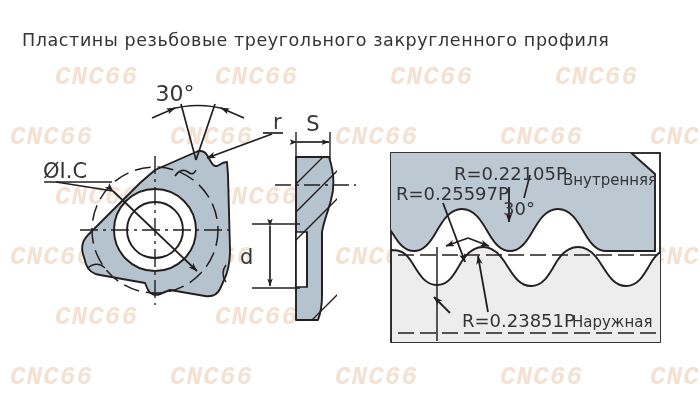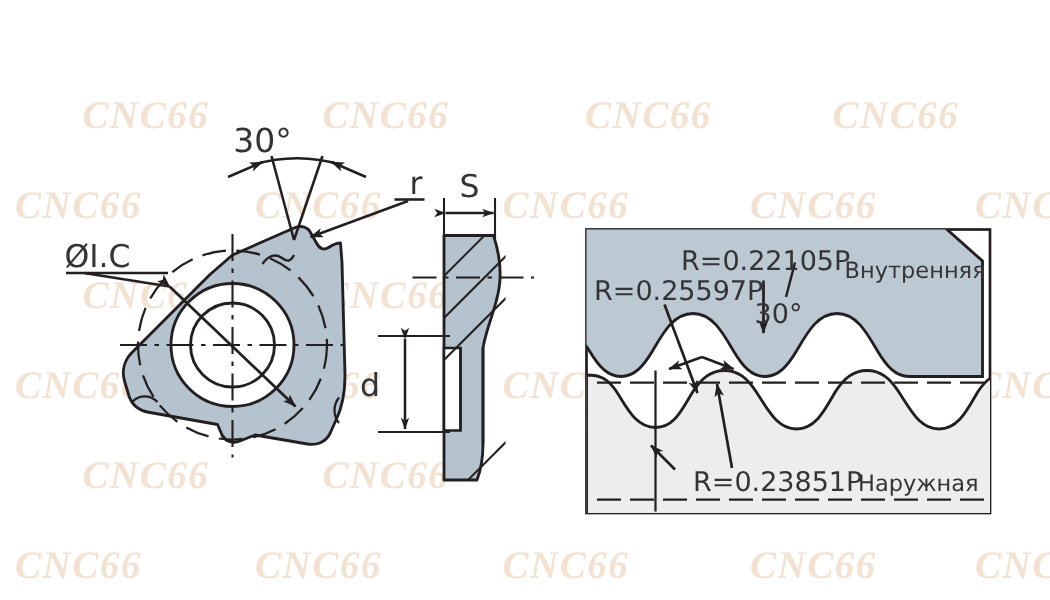--- a/index.html
+++ b/index.html
@@ -27,21 +27,21 @@
   }
   .svg-layer {
     position: absolute;
     left: 0;
     top: 0;
     width: 700px;
     height: 400px;
   }
   .wm {
     position: absolute;
-    font-family: Liberation Serif, serif;
+    font-family: Liberation Mono, monospace;
     font-size: 26px;
     font-weight: bold;
     font-style: italic;
     color: #f3e2d2;
     letter-spacing: 1px;
     user-select: none;
     pointer-events: none;
   }
 </style>
 </head>
@@ -72,20 +72,21 @@
       <div class="wm" style="left: 215px; top: 302px; color: rgb(243, 226, 210);">CNC66</div>
       <div class="wm" style="left: 390px; top: 302px; color: rgb(243, 226, 210);">CNC66</div>
       <div class="wm" style="left: 555px; top: 302px; color: rgb(243, 226, 210);">CNC66</div>
       <div class="wm" style="left: 10px; top: 362px; color: rgb(243, 226, 210);">CNC66</div>
       <div class="wm" style="left: 170px; top: 362px; color: rgb(243, 226, 210);">CNC66</div>
       <div class="wm" style="left: 335px; top: 362px; color: rgb(243, 226, 210);">CNC66</div>
       <div class="wm" style="left: 500px; top: 362px; color: rgb(243, 226, 210);">CNC66</div>
       <div class="wm" style="left: 650px; top: 362px; color: rgb(243, 226, 210);">CNC66</div>
     </div>
 
+  <div id="title">Пластины резьбовые треугольного закругленного профиля</div>
 
   <svg class="svg-layer" viewBox="0 0 700 400">
     <defs>
       <marker id="arrHead" markerWidth="9" markerHeight="9" refX="8.4" refY="3.2" orient="auto" markerUnits="userSpaceOnUse">
         <path d="M0,0 L9,3.2 L0,6.4 L2.2,3.2 Z" fill="#231f20"></path>
       </marker>
       <marker id="arrHeadS" markerWidth="8" markerHeight="8" refX="7.5" refY="2.8" orient="auto" markerUnits="userSpaceOnUse">
         <path d="M0,0 L8,2.8 L0,5.6 L2,2.8 Z" fill="#231f20"></path>
       </marker>
       <clipPath id="panelClip">

